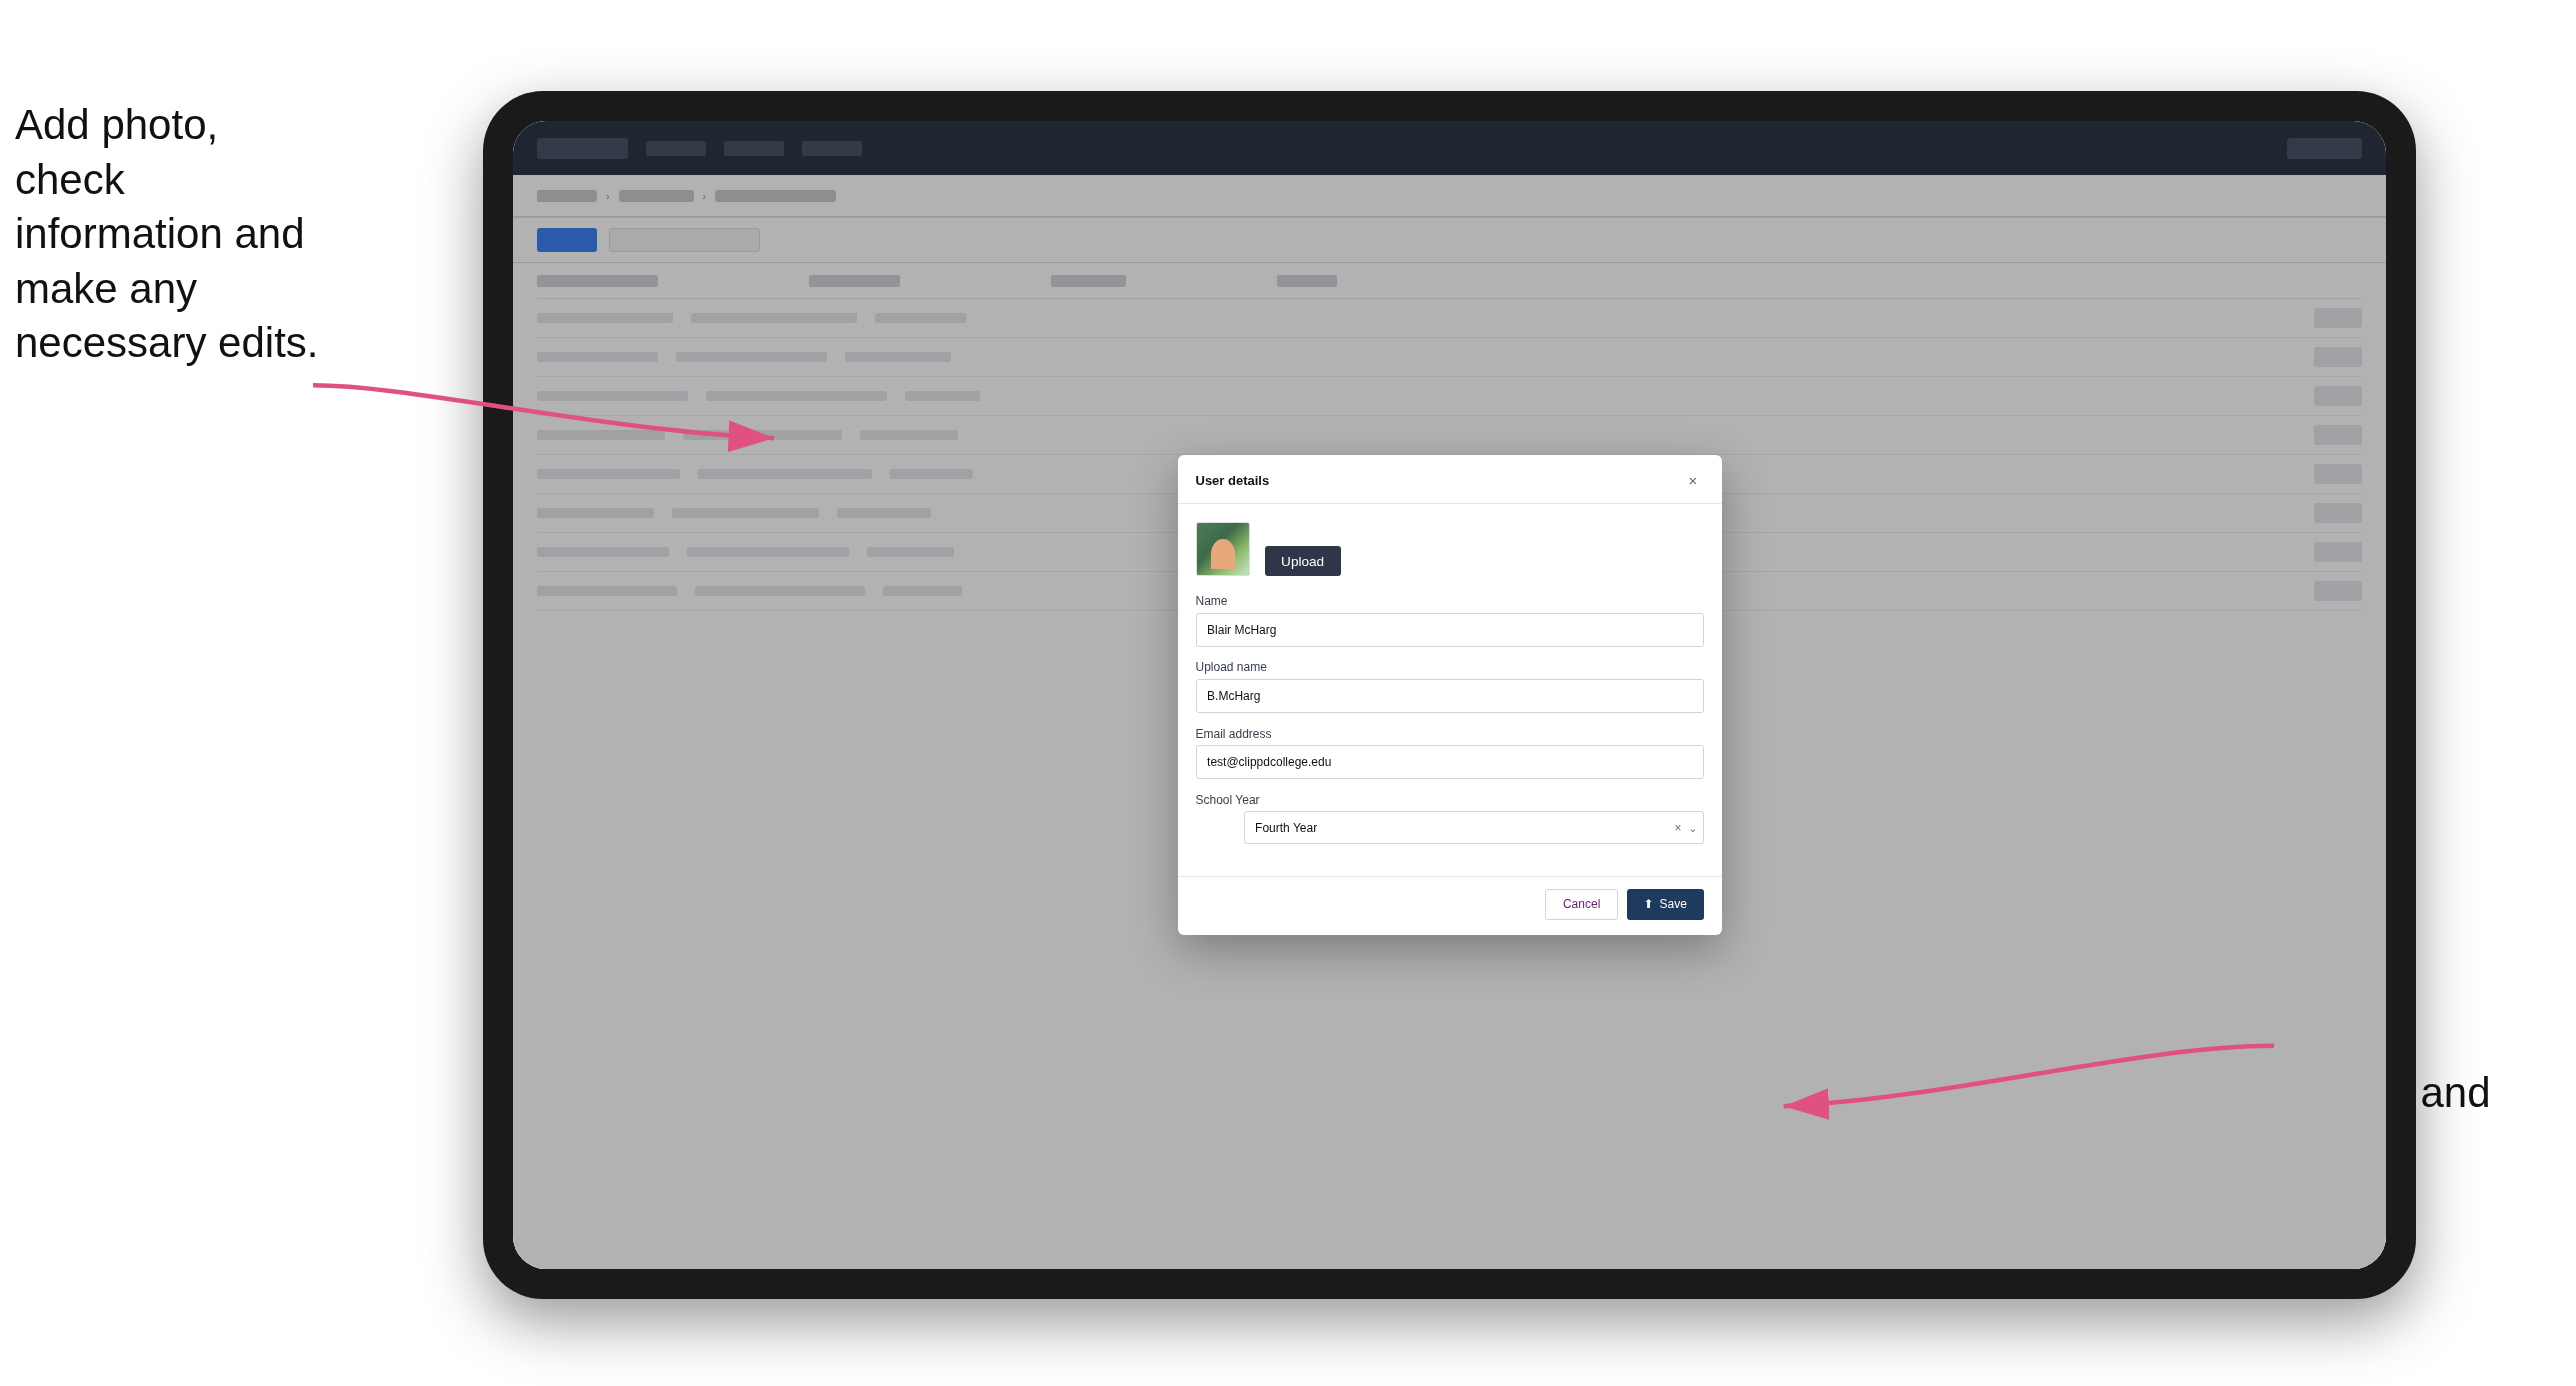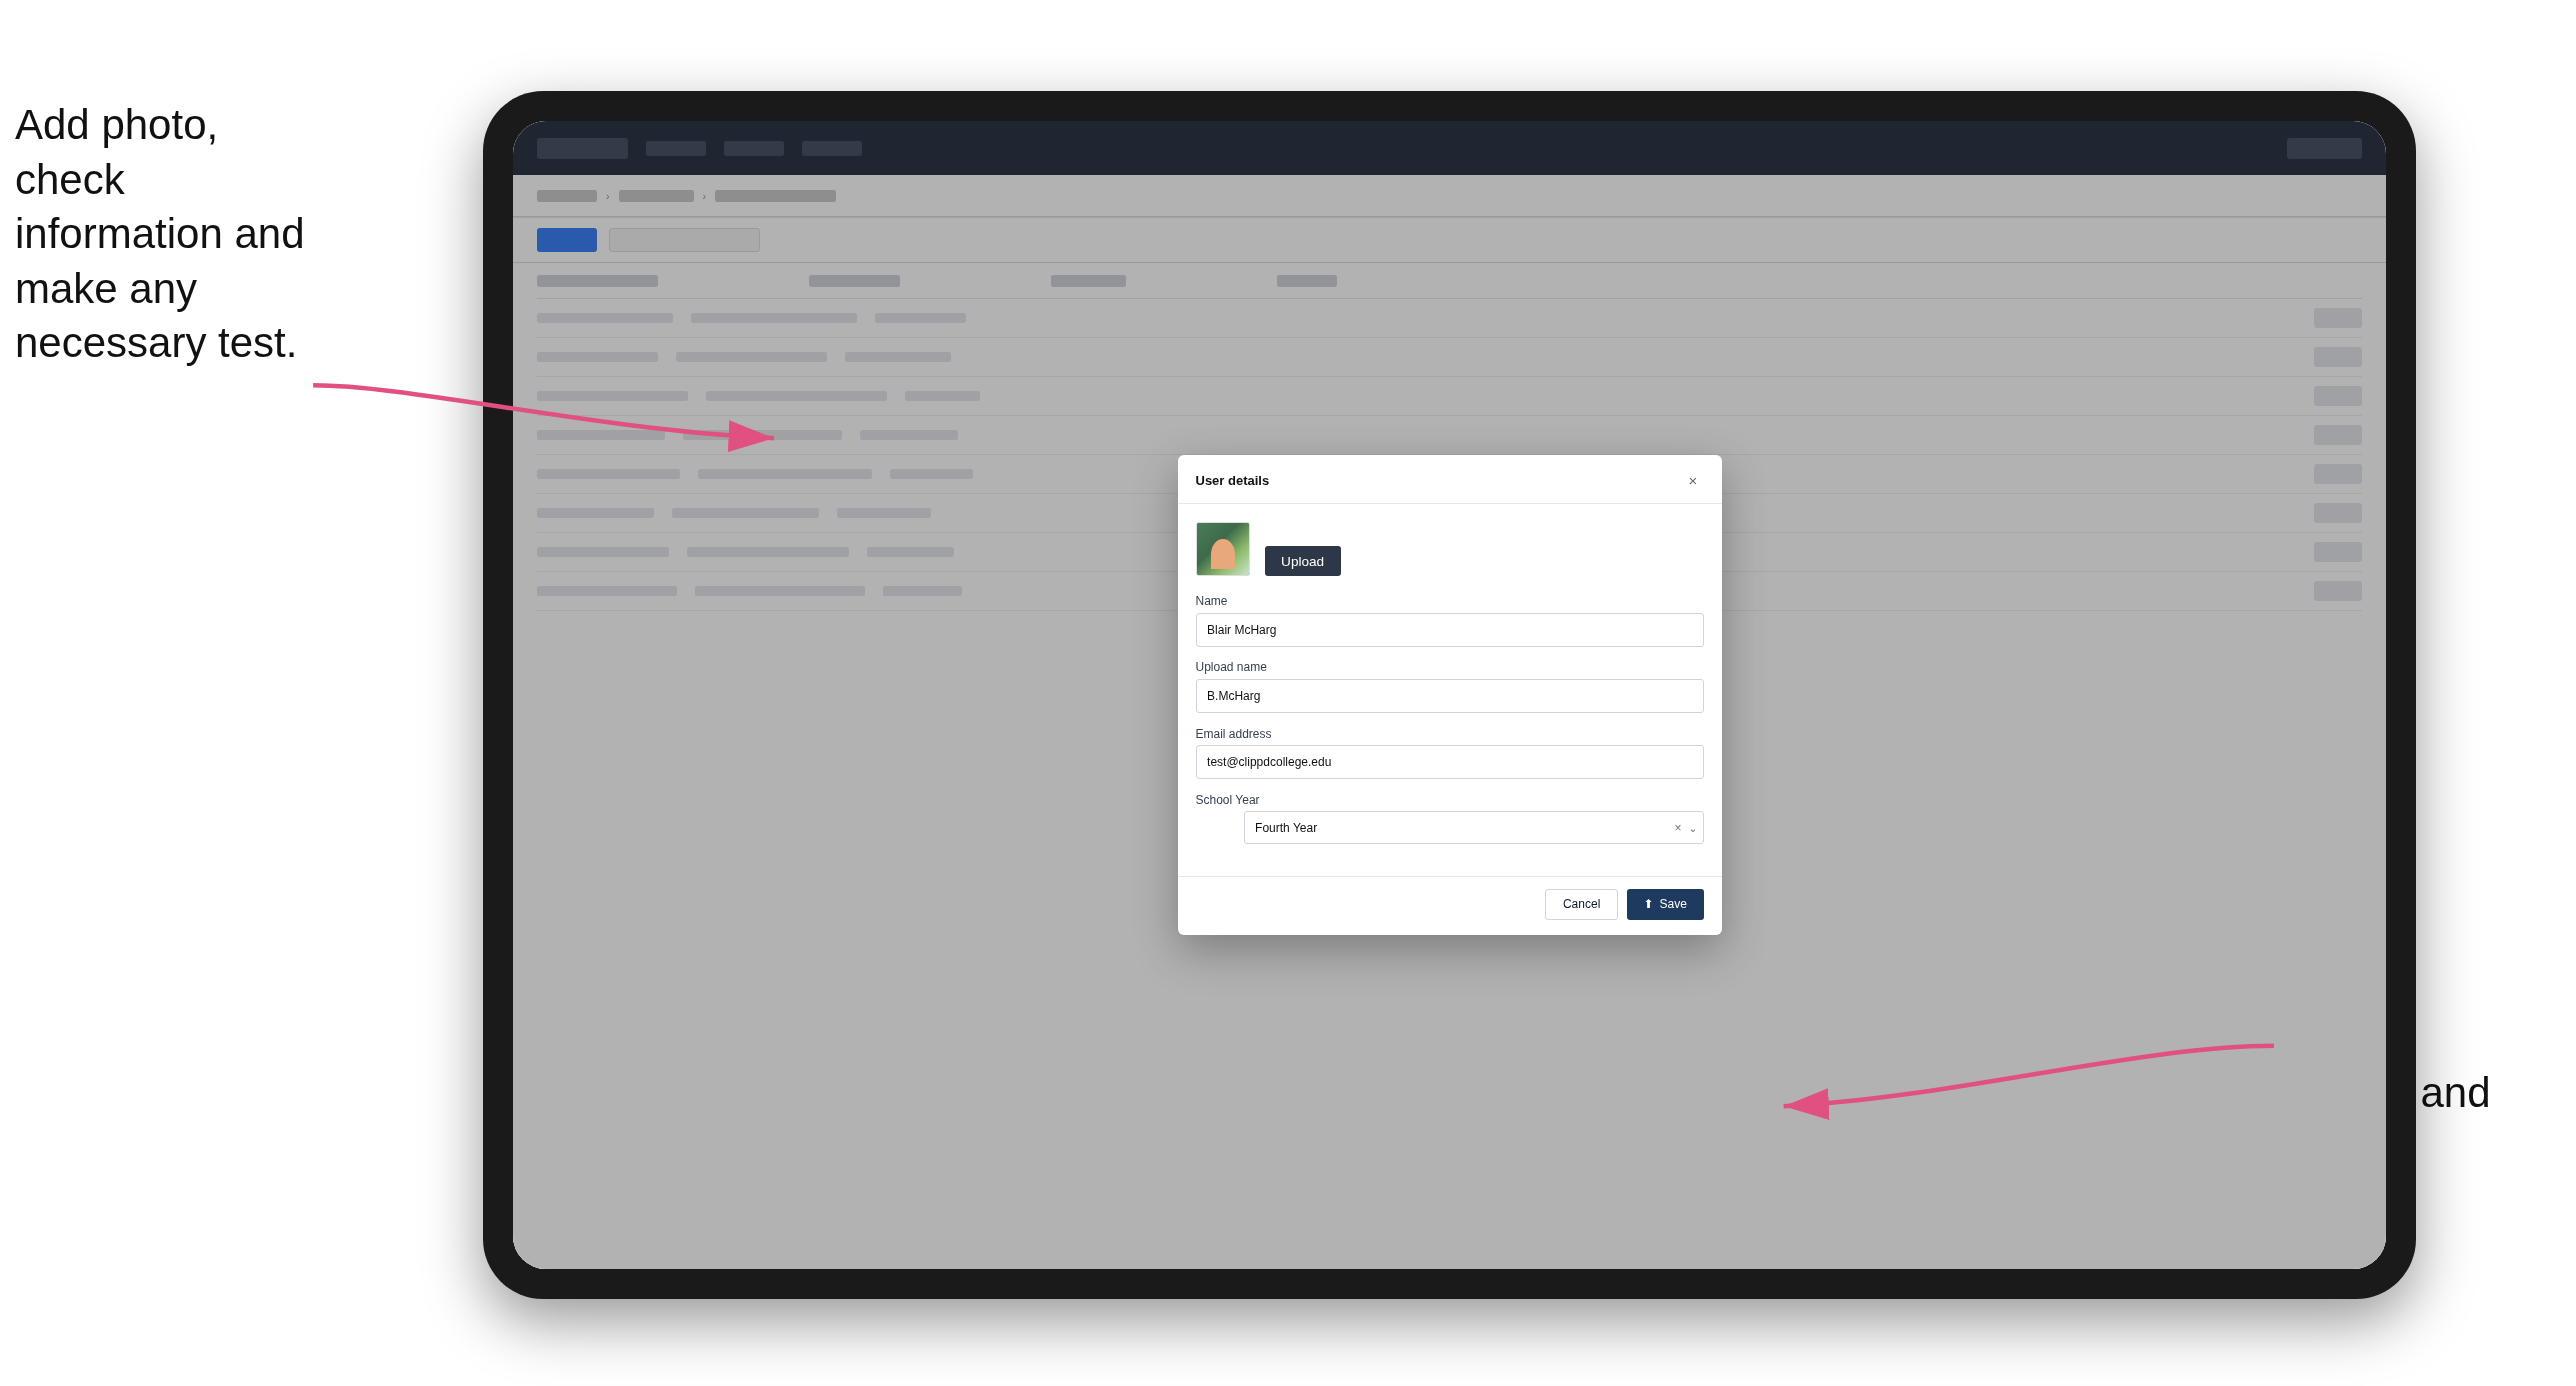--- a/index.html
+++ b/index.html
@@ -356,21 +356,21 @@
       gap: 9px;
       padding: 12px 18px 15px;
       border-top: 0.8px solid #e5e7eb;
     }
     .btn-cancel {
       background: #fff;
       border: 0.8px solid #d1d5db;
       border-radius: 3px;
       padding: 7.5px 16.6px;
       font-size: 12px;
-      color: #0f172a;
+      color: #701a75;
       cursor: pointer;
     }
     .btn-save {
       background: #1e3a5f;
       border: none;
       border-radius: 3px;
       padding: 7.5px 16.6px;
       font-size: 12px;
       color: #fff;
       cursor: pointer;
@@ -387,21 +387,21 @@
       overflow: visible;
     }
   </style>
 </head>
 <body>
 
 <div class="annotation-left">
   <span>Add photo, check</span><br>
   <span>information and</span><br>
   <span>make any</span><br>
-  <span>necessary test.</span>
+  <span>necessary edits.</span>
 </div>
 
 <div class="annotation-right">
   <span>Complete and</span><br>
   <span>hit </span><strong>Save</strong><span>.</span>
 </div>
 
 <svg class="arrow-svg" style="position:absolute;top:370px;left:298px;width:491px;height:91px;pointer-events:none;z-index:100;" viewBox="0 0 650 120" width="491" height="91">
   <defs>
     <marker id="arrowhead-left" markerWidth="10" markerHeight="7" refX="10" refY="3.5" orient="auto">

